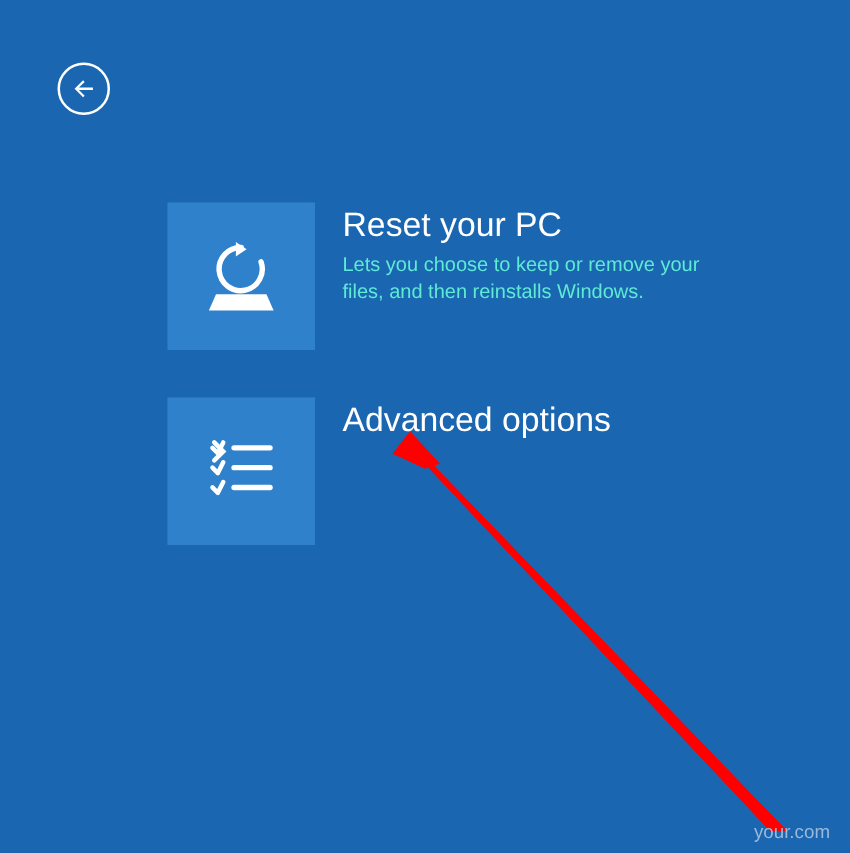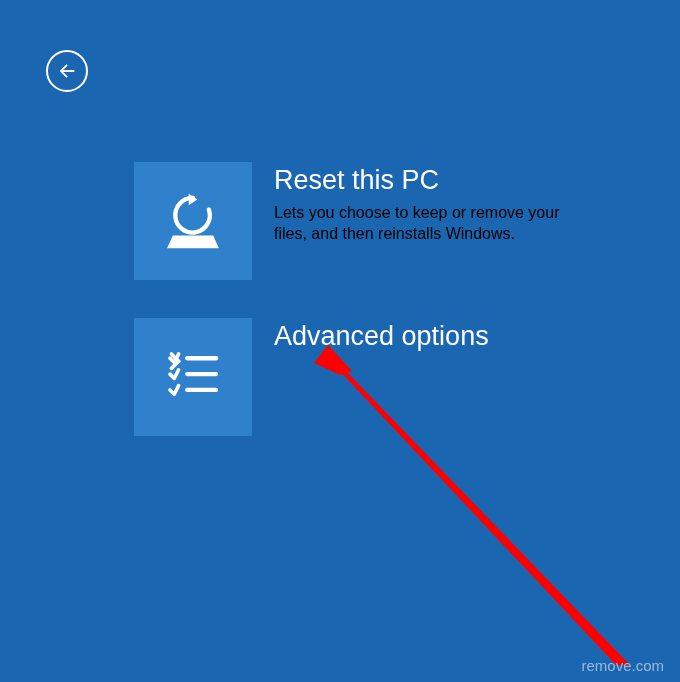--- a/index.html
+++ b/index.html
@@ -69,21 +69,21 @@
     }
     .option-title {
       font-size: 27px;
       font-weight: 400;
       line-height: 1.1;
       margin-bottom: 6px;
     }
     .option-desc {
       font-size: 16px;
       font-weight: 400;
-      color: #000000;
+      color: #5eead4;
       line-height: 1.35;
       max-width: 320px;
     }
     .arrow-overlay {
       position: absolute;
       pointer-events: none;
     }
     .watermark {
       position: absolute;
       bottom: 8px;
@@ -110,21 +110,21 @@
     <div class="option-icon">
       <svg viewBox="0 0 100 100">
         <g fill="none" stroke="#ffffff" stroke-width="6">
           <path d="M 50 18 A 24 24 0 1 0 72 34" stroke-linecap="round"></path>
         </g>
         <path d="M 44 12 L 56 20 L 44 28 Z" fill="#ffffff"></path>
         <path d="M 22 70 L 78 70 L 86 88 L 14 88 Z" fill="#ffffff"></path>
       </svg>
     </div>
     <div class="option-text">
-      <div class="option-title">Reset this PC</div>
+      <div class="option-title">Reset your PC</div>
       <div class="option-desc">Lets you choose to keep or remove your files, and then reinstalls Windows.</div>
     </div>
   </div>
 
   <div class="option">
     <div class="option-icon">
       <svg viewBox="0 0 100 100">
         <g stroke="#ffffff" stroke-width="6" stroke-linecap="round" fill="none">
           <path d="M 20 28 L 30 38 L 20 48" transform="translate(0,-10)" stroke-width="5"></path>
           <path d="M 18 24 L 24 30 M 24 30 L 30 18" stroke-width="5"></path>
@@ -148,13 +148,13 @@
   <defs>
     <linearGradient id="arrowgrad" x1="0%" y1="0%" x2="0%" y2="100%">
       <stop offset="0%" stop-color="#ff0000"></stop>
       <stop offset="100%" stop-color="#ff0000"></stop>
     </linearGradient>
   </defs>
   <polygon points="18,0 42,26 30,30 4,18" fill="#ff0000"></polygon>
   <polygon points="24,20 34,24 320,320 306,320" fill="#ff0000"></polygon>
 </svg>
 
-<div class="watermark">remove.com</div>
+<div class="watermark">your.com</div>
 
 </body></html>

